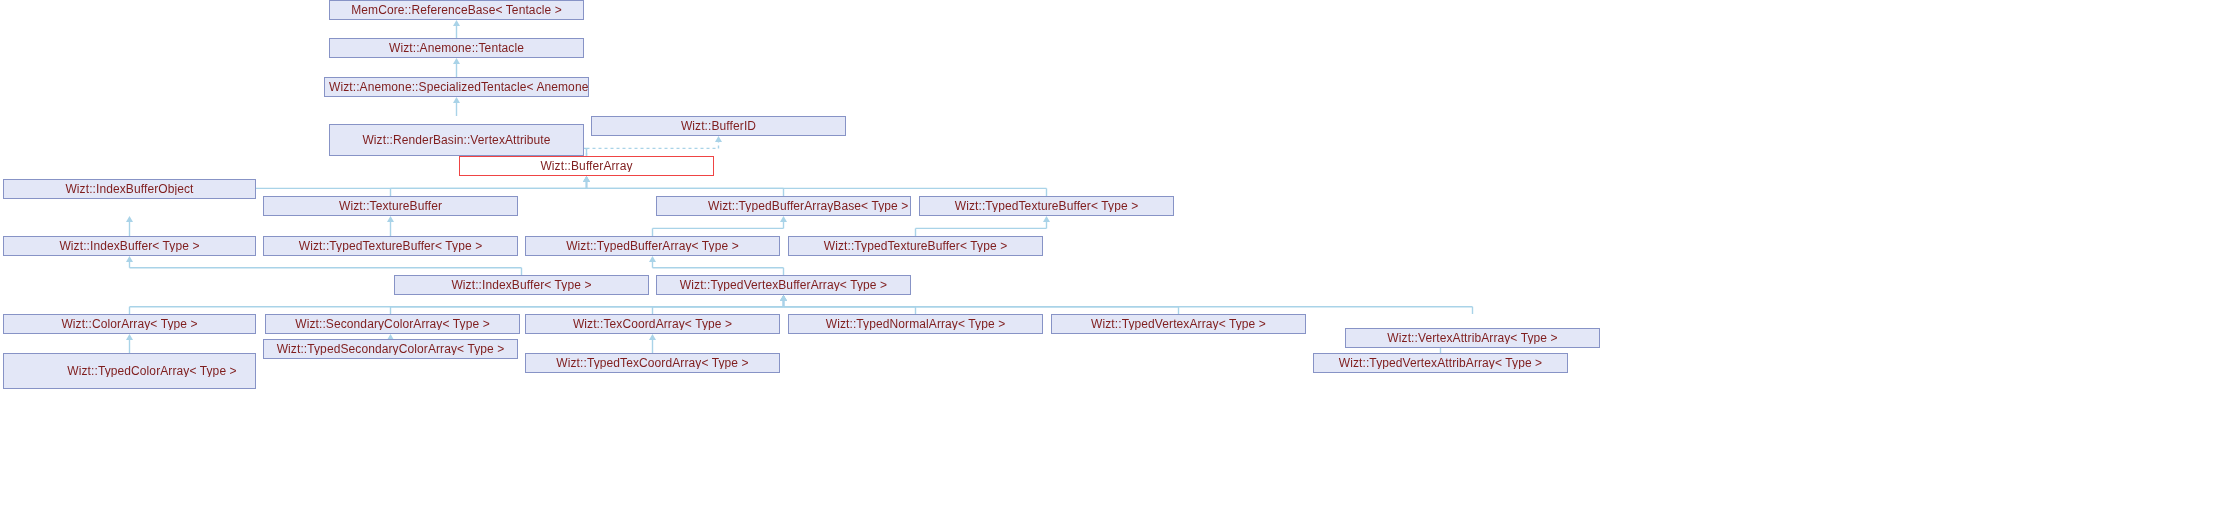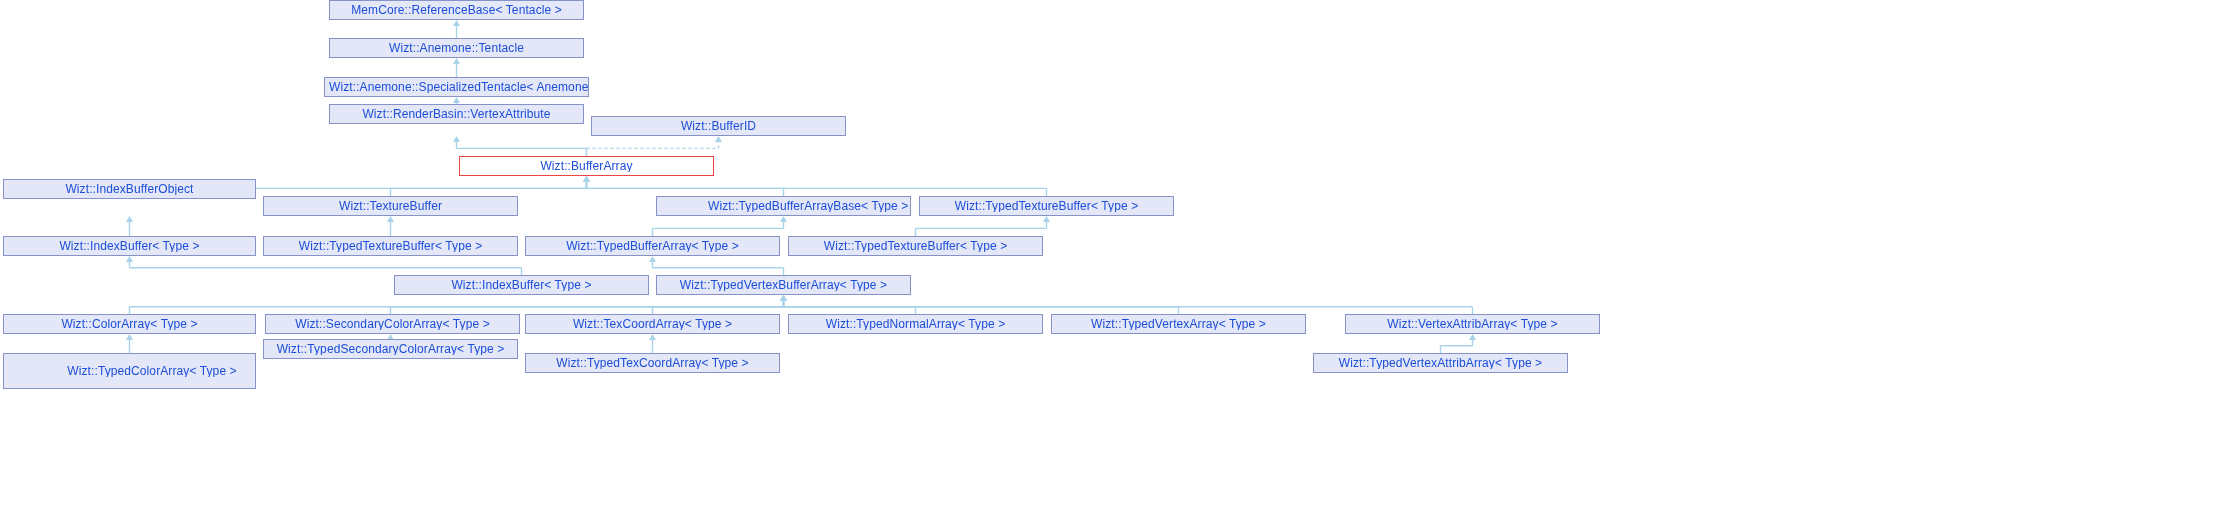--- a/index.html
+++ b/index.html
@@ -22,21 +22,21 @@
     pointer-events:none;
   }
   .node{
     position:absolute;
     box-sizing:border-box;
     background:#e3e7f7;
     border:1px solid #8793c6;
     display:flex;
     align-items:center;
     justify-content:center;
-    color:#1d4ed8;
+    color:#7f1d1d;
     font-size:12px;
     line-height:1;
     white-space:nowrap;
     letter-spacing:0.1px;
     z-index:2;
   }
   .node.highlight{
     background:#ffffff;
     border:1px solid #ef4444;
   }
@@ -139,21 +139,21 @@
     </svg>
 <div class="node" style="left: 329px; top: 0px; width: 255px; height: 20px;">
       <span class="label">MemCore::ReferenceBase&lt; Tentacle &gt;</span>
     </div>
     <div class="node" style="left: 329px; top: 38px; width: 255px; height: 20px;">
       <span class="label">Wizt::Anemone::Tentacle</span>
     </div>
     <div class="node" style="left: 324px; top: 77px; width: 265px; height: 20px;">
       <span class="label">Wizt::Anemone::SpecializedTentacle&lt; Anemone::Arraybuffer &gt;</span>
     </div>
-    <div class="node" style="left: 329px; top: 104px; width: 255px; height: 20px;">
+    <div class="node" style="left: 329px; top: 124px; width: 255px; height: 32px;">
       <span class="label">Wizt::RenderBasin::VertexAttribute</span>
     </div>
     <div class="node" style="left: 591px; top: 116px; width: 255px; height: 20px;">
       <span class="label">Wizt::BufferID</span>
     </div>
     <div class="node highlight" style="left: 459px; top: 156px; width: 255px; height: 20px;">
       <span class="label">Wizt::BufferArray</span>
     </div>
     <div class="node" style="left: 3px; top: 179px; width: 253px; height: 20px;">
       <span class="label">Wizt::IndexBufferObject</span>
@@ -193,21 +193,21 @@
     </div>
     <div class="node" style="left: 525px; top: 314px; width: 255px; height: 20px;">
       <span class="label">Wizt::TexCoordArray&lt; Type &gt;</span>
     </div>
     <div class="node" style="left: 788px; top: 314px; width: 255px; height: 20px;">
       <span class="label">Wizt::TypedNormalArray&lt; Type &gt;</span>
     </div>
     <div class="node" style="left: 1051px; top: 314px; width: 255px; height: 20px;">
       <span class="label">Wizt::TypedVertexArray&lt; Type &gt;</span>
     </div>
-    <div class="node" style="left: 1345px; top: 314px; width: 255px; height: 20px;">
+    <div class="node" style="left: 1345px; top: 328px; width: 255px; height: 20px;">
       <span class="label">Wizt::VertexAttribArray&lt; Type &gt;</span>
     </div>
     <div class="node" style="left: 3px; top: 353px; width: 253px; height: 36px; padding-left: 45px;">
       <span class="label">Wizt::TypedColorArray&lt; Type &gt;</span>
     </div>
     <div class="node" style="left: 263px; top: 339px; width: 255px; height: 20px;">
       <span class="label">Wizt::TypedSecondaryColorArray&lt; Type &gt;</span>
     </div>
     <div class="node" style="left: 525px; top: 353px; width: 255px; height: 20px;">
       <span class="label">Wizt::TypedTexCoordArray&lt; Type &gt;</span>

